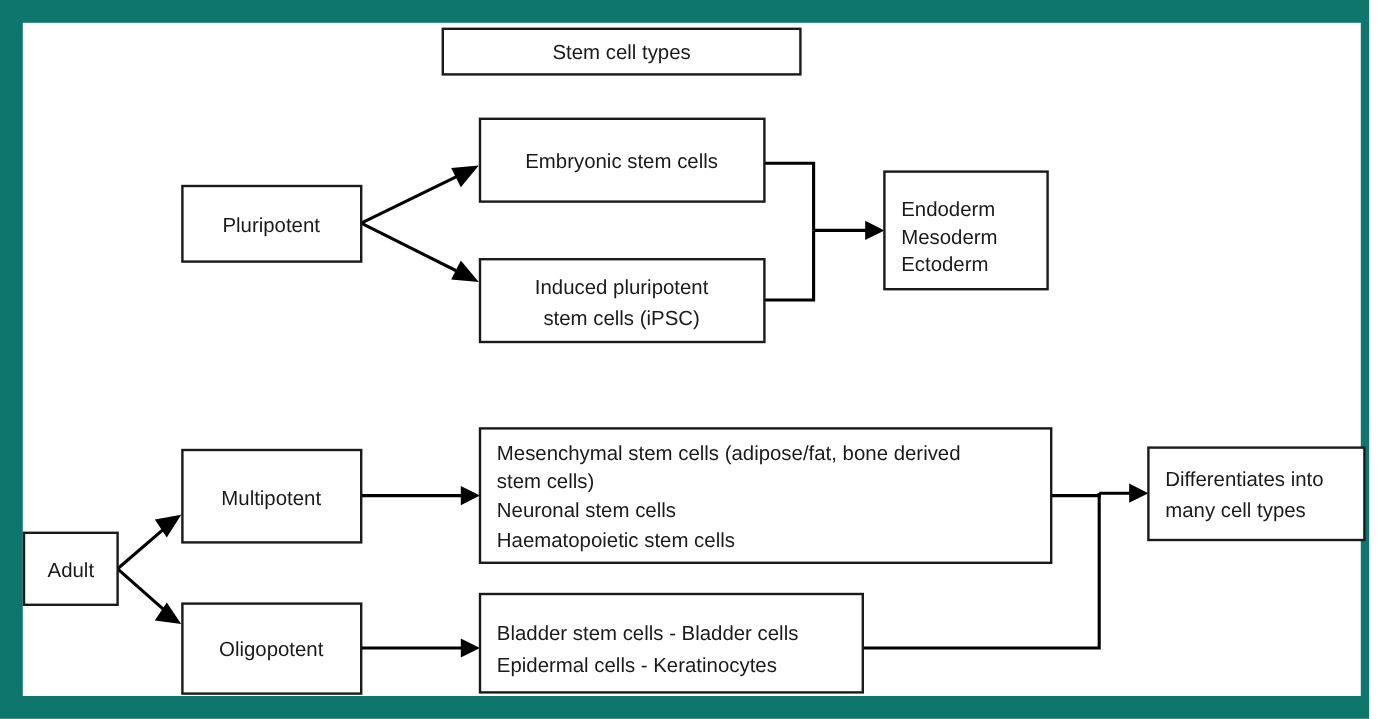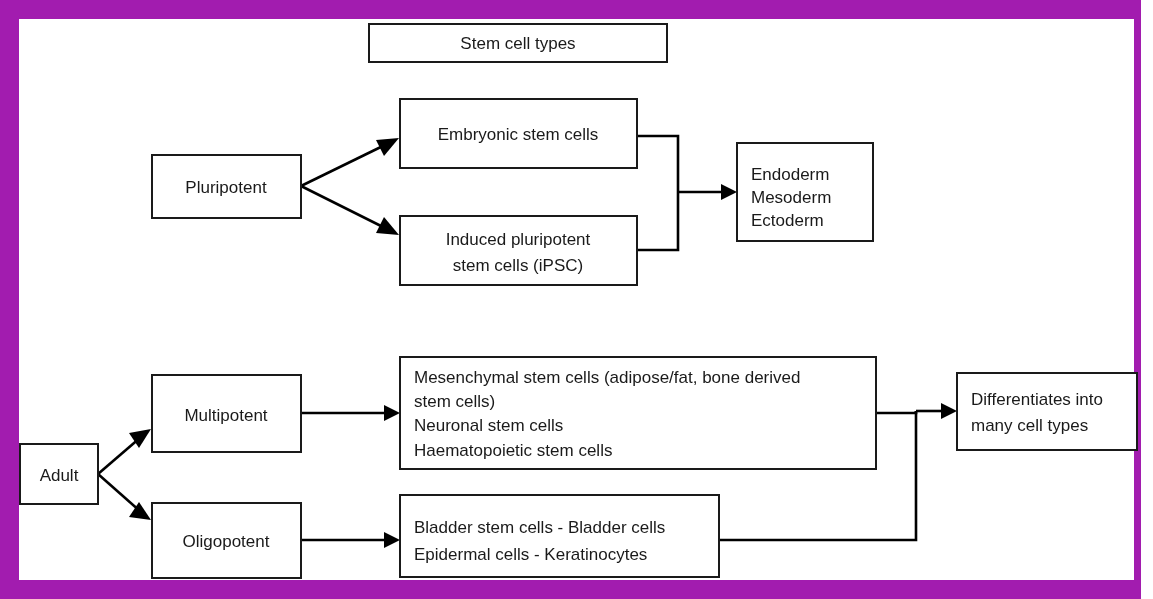--- a/index.html
+++ b/index.html
@@ -10,21 +10,21 @@
   body {
     width: 1153px;
     height: 599px;
     overflow: hidden;
     font-family: "Liberation Sans", sans-serif;
   }
   #page {
     position: relative;
     width: 1141px;
     height: 599px;
-    background: #a21caf;
+    background: #0f766e;
   }
   #canvas {
     position: absolute;
     left: 19px;
     top: 19px;
     width: 1115px;
     height: 561px;
     background: #ffffff;
   }
   #diagram {

